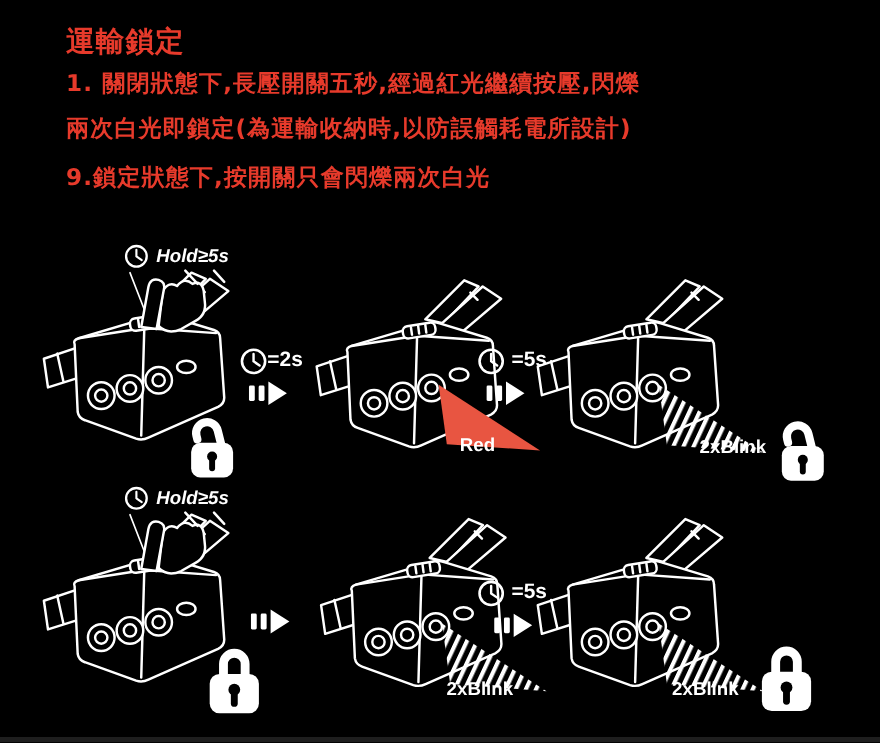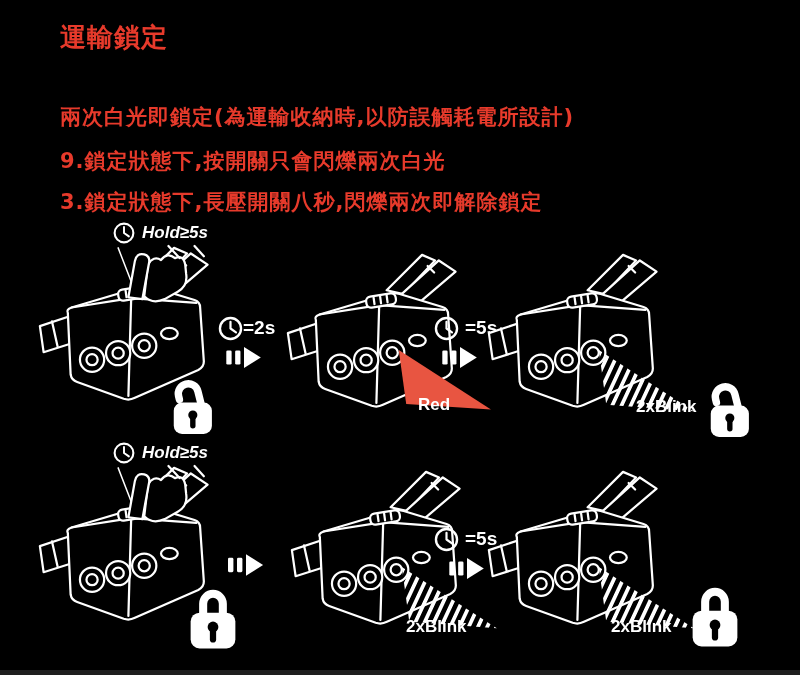--- a/index.html
+++ b/index.html
@@ -95,23 +95,23 @@
       <symbol id="sym-lock-closed" viewBox="0 0 60 76">
         <path d="M19,36 V22 a11,11 0 0 1 22,0 V36" stroke="#fff" stroke-width="9" fill="none" stroke-linecap="round"></path>
         <rect x="5" y="32" width="50" height="40" rx="10" fill="#fff"></rect>
         <circle cx="30" cy="48" r="6" fill="#000"></circle>
         <path d="M30,50 L30,62" stroke="#000" stroke-width="7" stroke-linecap="round"></path>
       </symbol>
     </defs>
   </svg>
 
   <div class="abs red-text title" style="left:60px;top:20px;">運輸鎖定</div>
+  <div class="abs red-text instr" style="left:60px;top:62px;">1. 關閉狀態下,長壓開關五秒,經過紅光繼續按壓,閃爍</div>
   <div class="abs red-text instr" style="left:60px;top:103px;">兩次白光即鎖定(為運輸收納時,以防誤觸耗電所設計)</div>
   <div class="abs red-text instr" style="left:60px;top:147px;">9.鎖定狀態下,按開關只會閃爍兩次白光</div>
-  <div class="abs red-text instr" style="left:60px;top:188px;">3.鎖定狀態下,長壓開關八秒,閃爍兩次即解除鎖定</div>
 
   <svg class="abs" style="left:112px;top:221px;" width="24" height="24">
       <use href="#sym-clock"></use>
     </svg>
   <div class="abs wlabel hold-label" style="left:142px;top:223px;">Hold≥5s</div>
 
   <svg class="abs" style="left:38px;top:246px;" width="205" height="177" viewBox="0 0 220 190">
     <use href="#sym-headlamp"></use>
     <use href="#sym-hand"></use>
   </svg>

